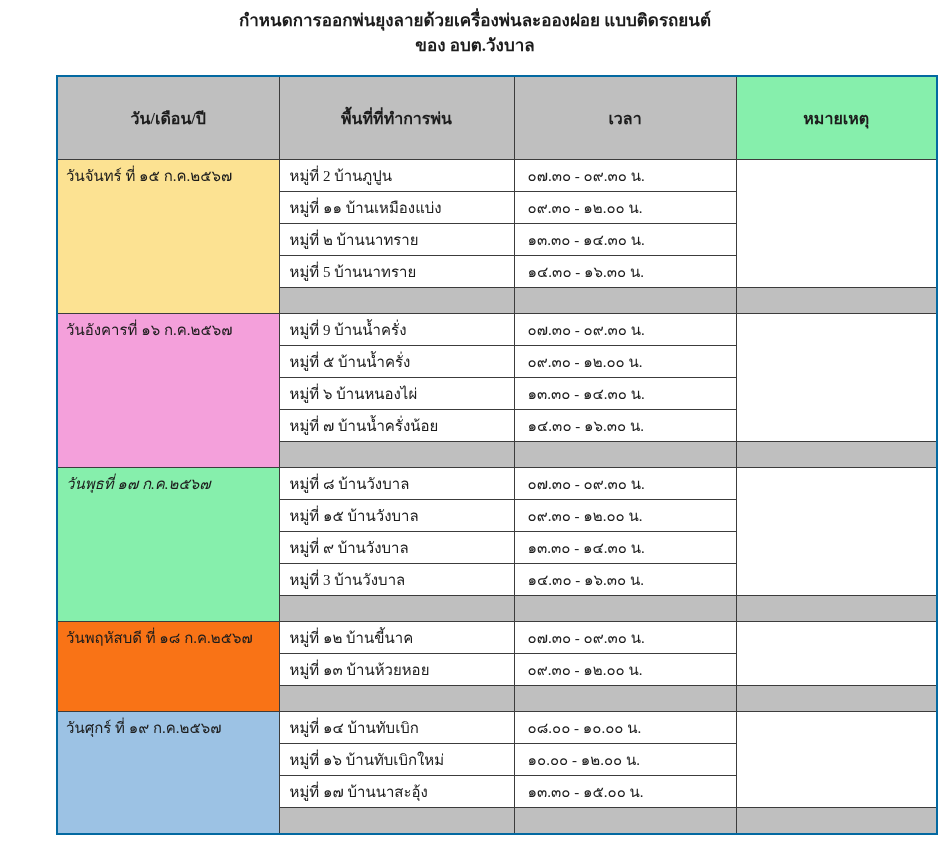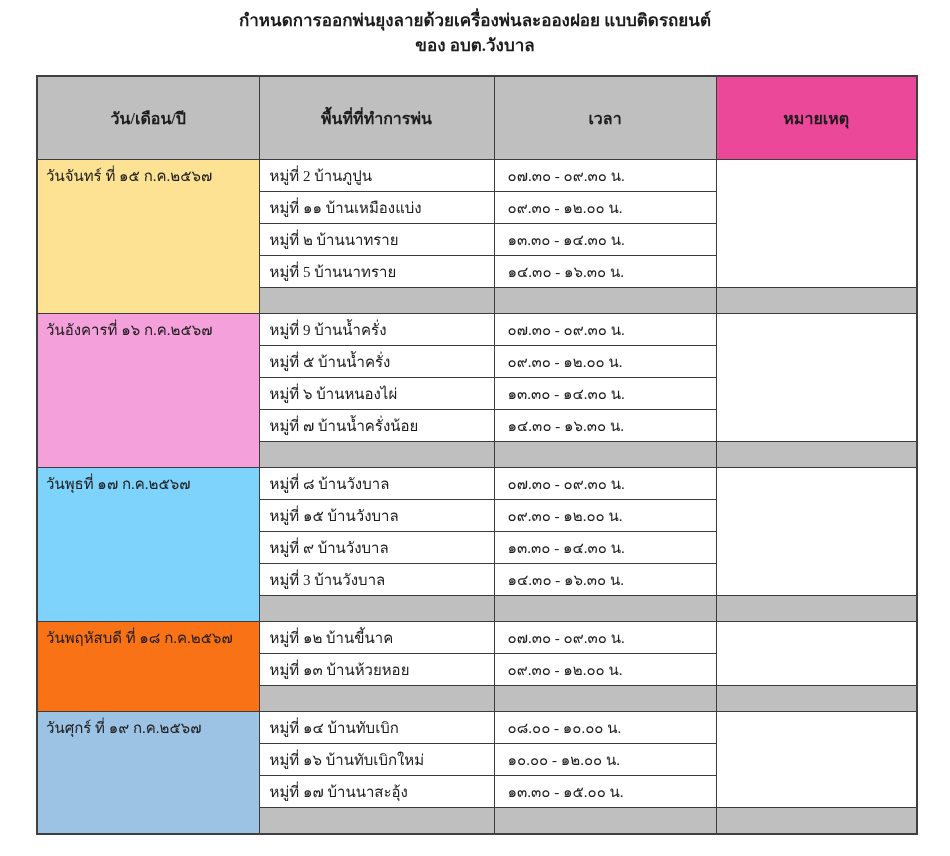--- a/index.html
+++ b/index.html
@@ -20,23 +20,23 @@
   .doc-subtitle{
     text-align:center;
     font-weight:bold;
     font-size:17px;
     line-height:1.4;
     margin-bottom:18px;
   }
   table.schedule{
     border-collapse:collapse;
     table-layout:fixed;
-    margin-left:36px;
+    margin-left:56px;
     width:880px;
-    border:2px solid #404040;
+    border:2px solid #0369a1;
   }
   table.schedule td, table.schedule th{
     border:1px solid #3c3c3c;
     overflow:hidden;
     white-space:nowrap;
   }
   th.header-cell{
     height:80px;
     font-size:16px;
     font-weight:bold;
@@ -80,21 +80,21 @@
     <col style="width:222px">
     <col style="width:235px">
     <col style="width:222px">
     <col style="width:201px">
   </colgroup>
   <thead>
     <tr>
       <th class="header-cell" style="background: rgb(191, 191, 191);">วัน/เดือน/ปี</th>
       <th class="header-cell" style="background: rgb(191, 191, 191);">พื้นที่ที่ทำการพ่น</th>
       <th class="header-cell" style="background: rgb(191, 191, 191);">เวลา</th>
-      <th class="header-cell" style="background: #ec4899;">หมายเหตุ</th>
+      <th class="header-cell" style="background: #86efac;">หมายเหตุ</th>
     </tr>
   </thead>
   <tbody>
       <tr>
         <td class="day-cell" rowspan="5" style="background: rgb(252, 226, 146);">วันจันทร์ ที่ ๑๕ ก.ค.๒๕๖๗</td>
         <td class="area-cell">หมู่ที่ 2 บ้านภูปูน</td>
         <td class="time-cell">๐๗.๓๐ - ๐๙.๓๐ น.</td>
         <td class="note-cell" rowspan="4"></td>
       </tr>
       <tr>
@@ -131,21 +131,21 @@
       <tr>
         <td class="area-cell">หมู่ที่ ๗ บ้านน้ำครั่งน้อย</td>
         <td class="time-cell">๑๔.๓๐ - ๑๖.๓๐ น.</td>
       </tr>
       <tr>
         <td class="spacer-cell" style="background: rgb(191, 191, 191);"></td>
         <td class="spacer-cell" style="background: rgb(191, 191, 191);"></td>
         <td class="spacer-cell" style="background: rgb(191, 191, 191);"></td>
       </tr>
       <tr>
-        <td class="day-cell" rowspan="5" style="background: #7dd3fc;">วันพุธที่ ๑๗ ก.ค.๒๕๖๗</td>
+        <td class="day-cell" rowspan="5" style="background: #86efac; font-style: italic;">วันพุธที่ ๑๗ ก.ค.๒๕๖๗</td>
         <td class="area-cell">หมู่ที่ ๘ บ้านวังบาล</td>
         <td class="time-cell">๐๗.๓๐ - ๐๙.๓๐ น.</td>
         <td class="note-cell" rowspan="4"></td>
       </tr>
       <tr>
         <td class="area-cell">หมู่ที่ ๑๕ บ้านวังบาล</td>
         <td class="time-cell">๐๙.๓๐ - ๑๒.๐๐ น.</td>
       </tr>
       <tr>
         <td class="area-cell">หมู่ที่ ๙ บ้านวังบาล</td>

